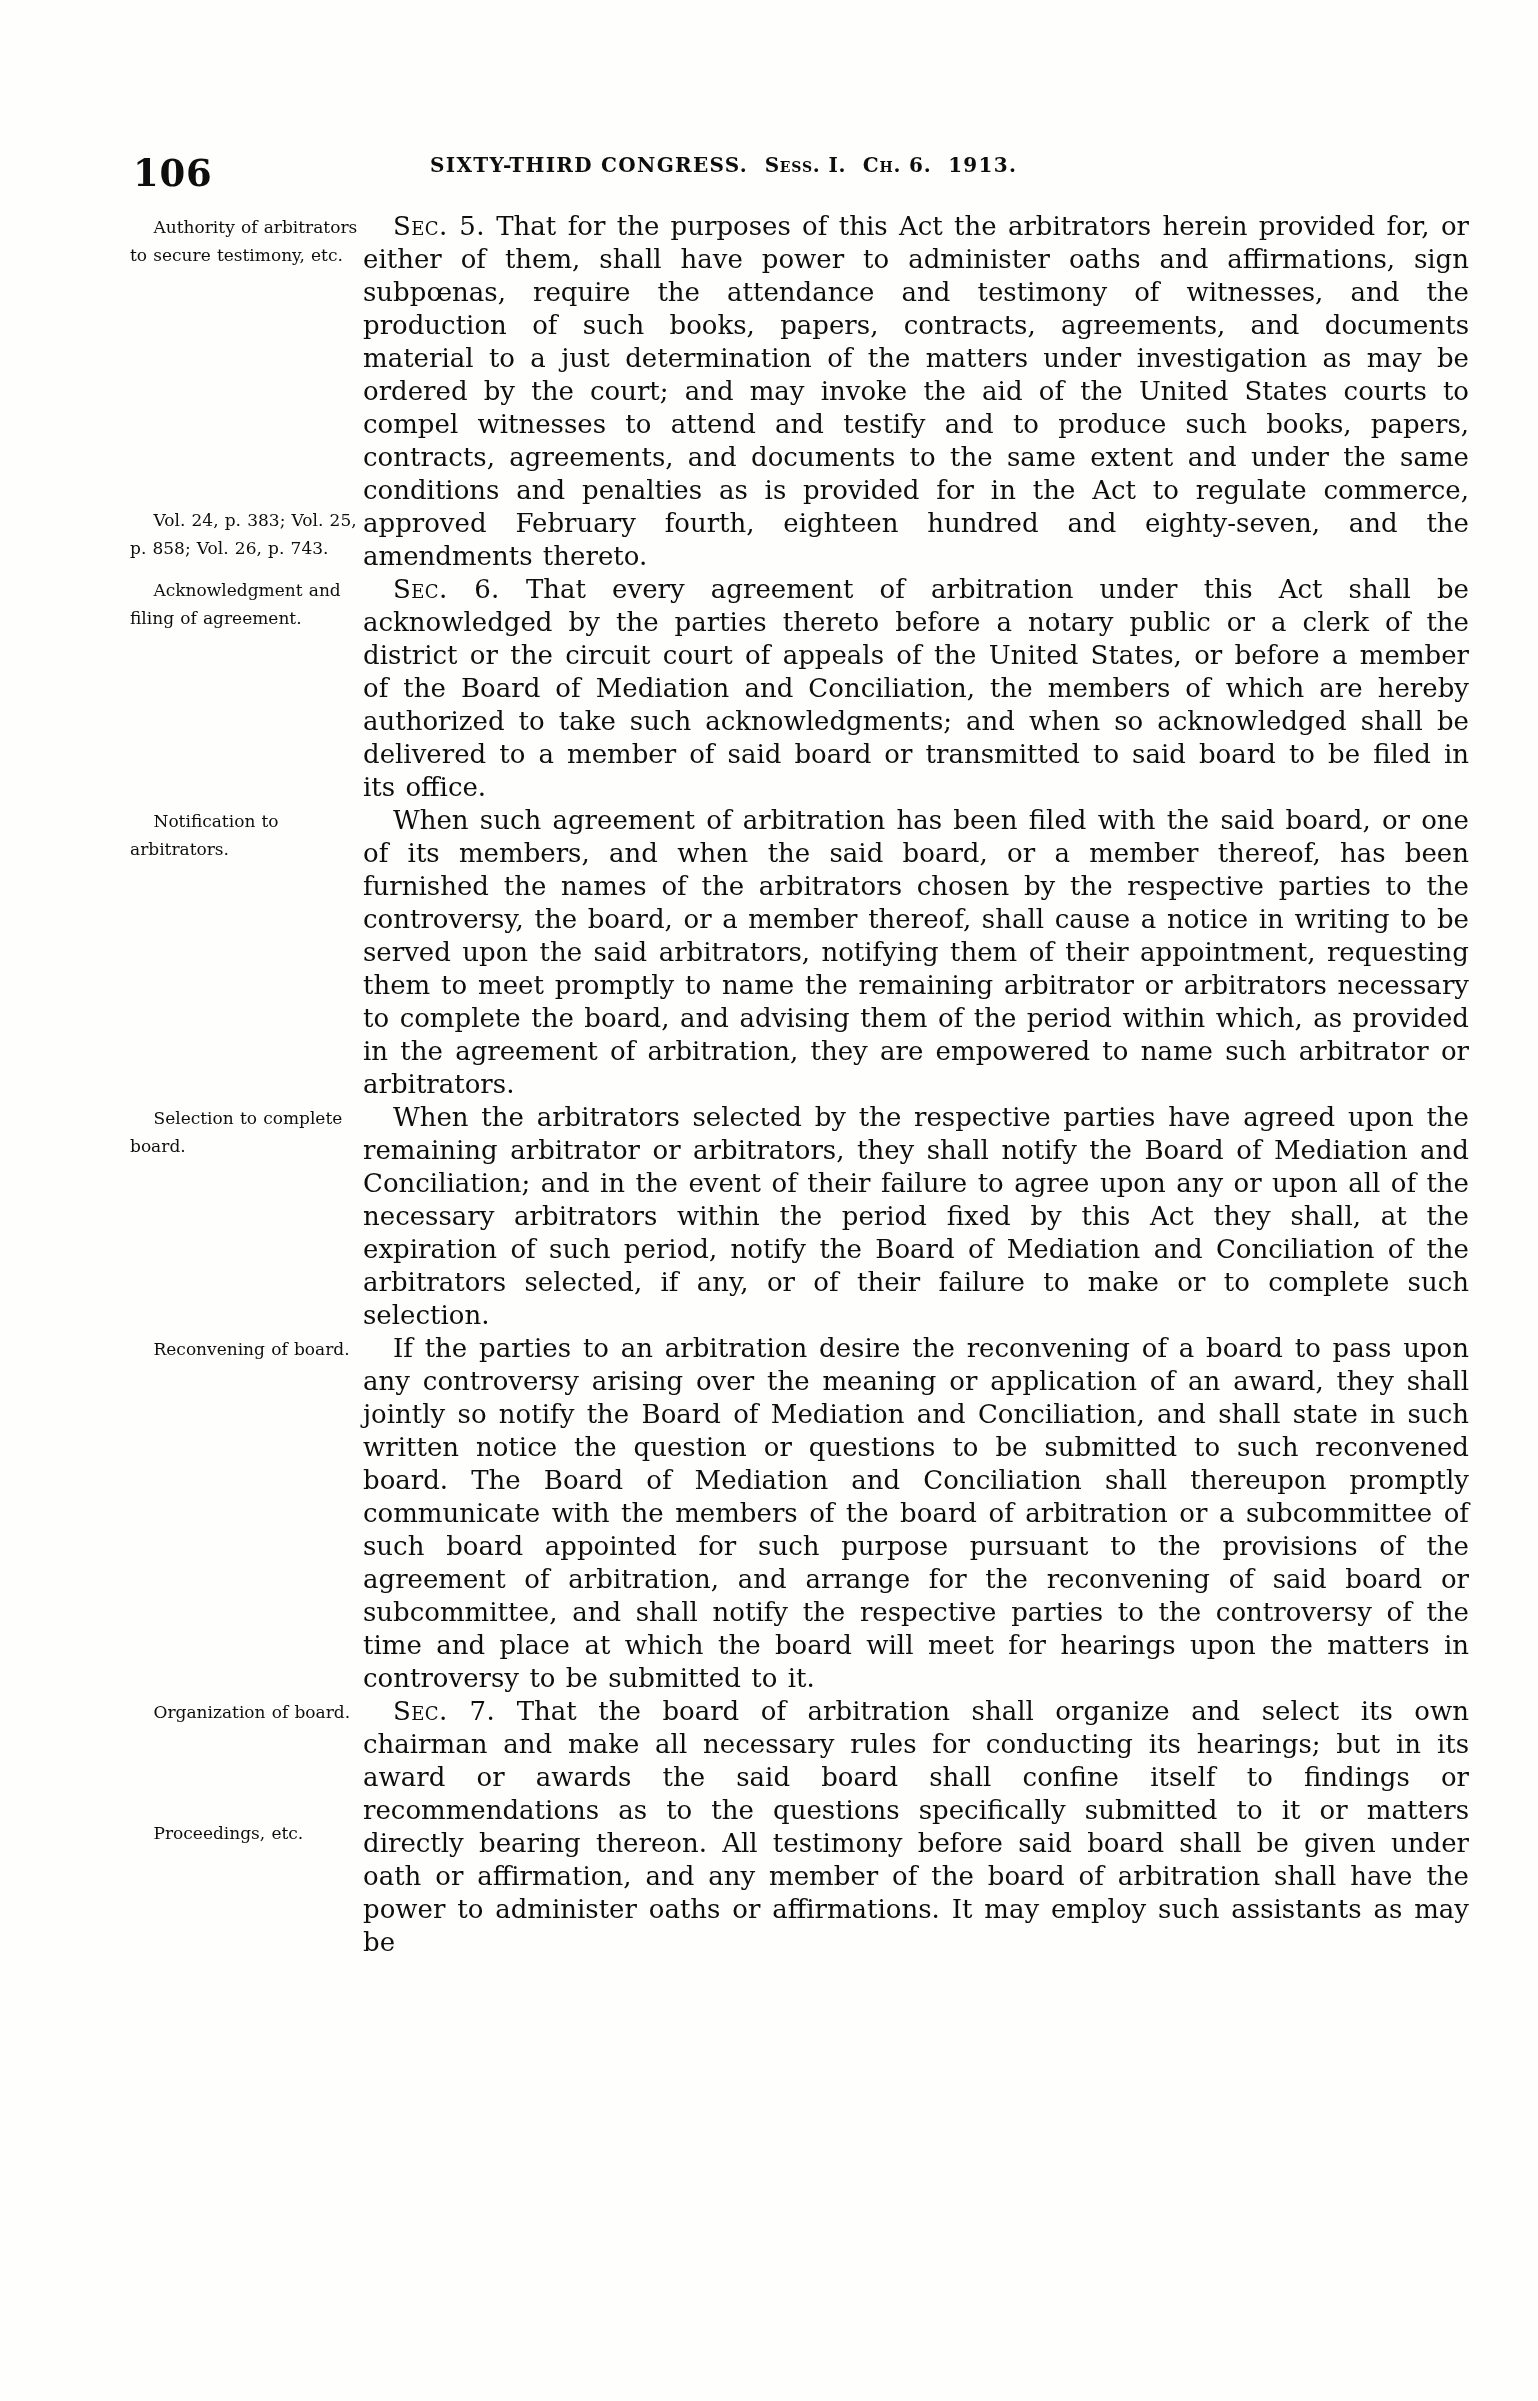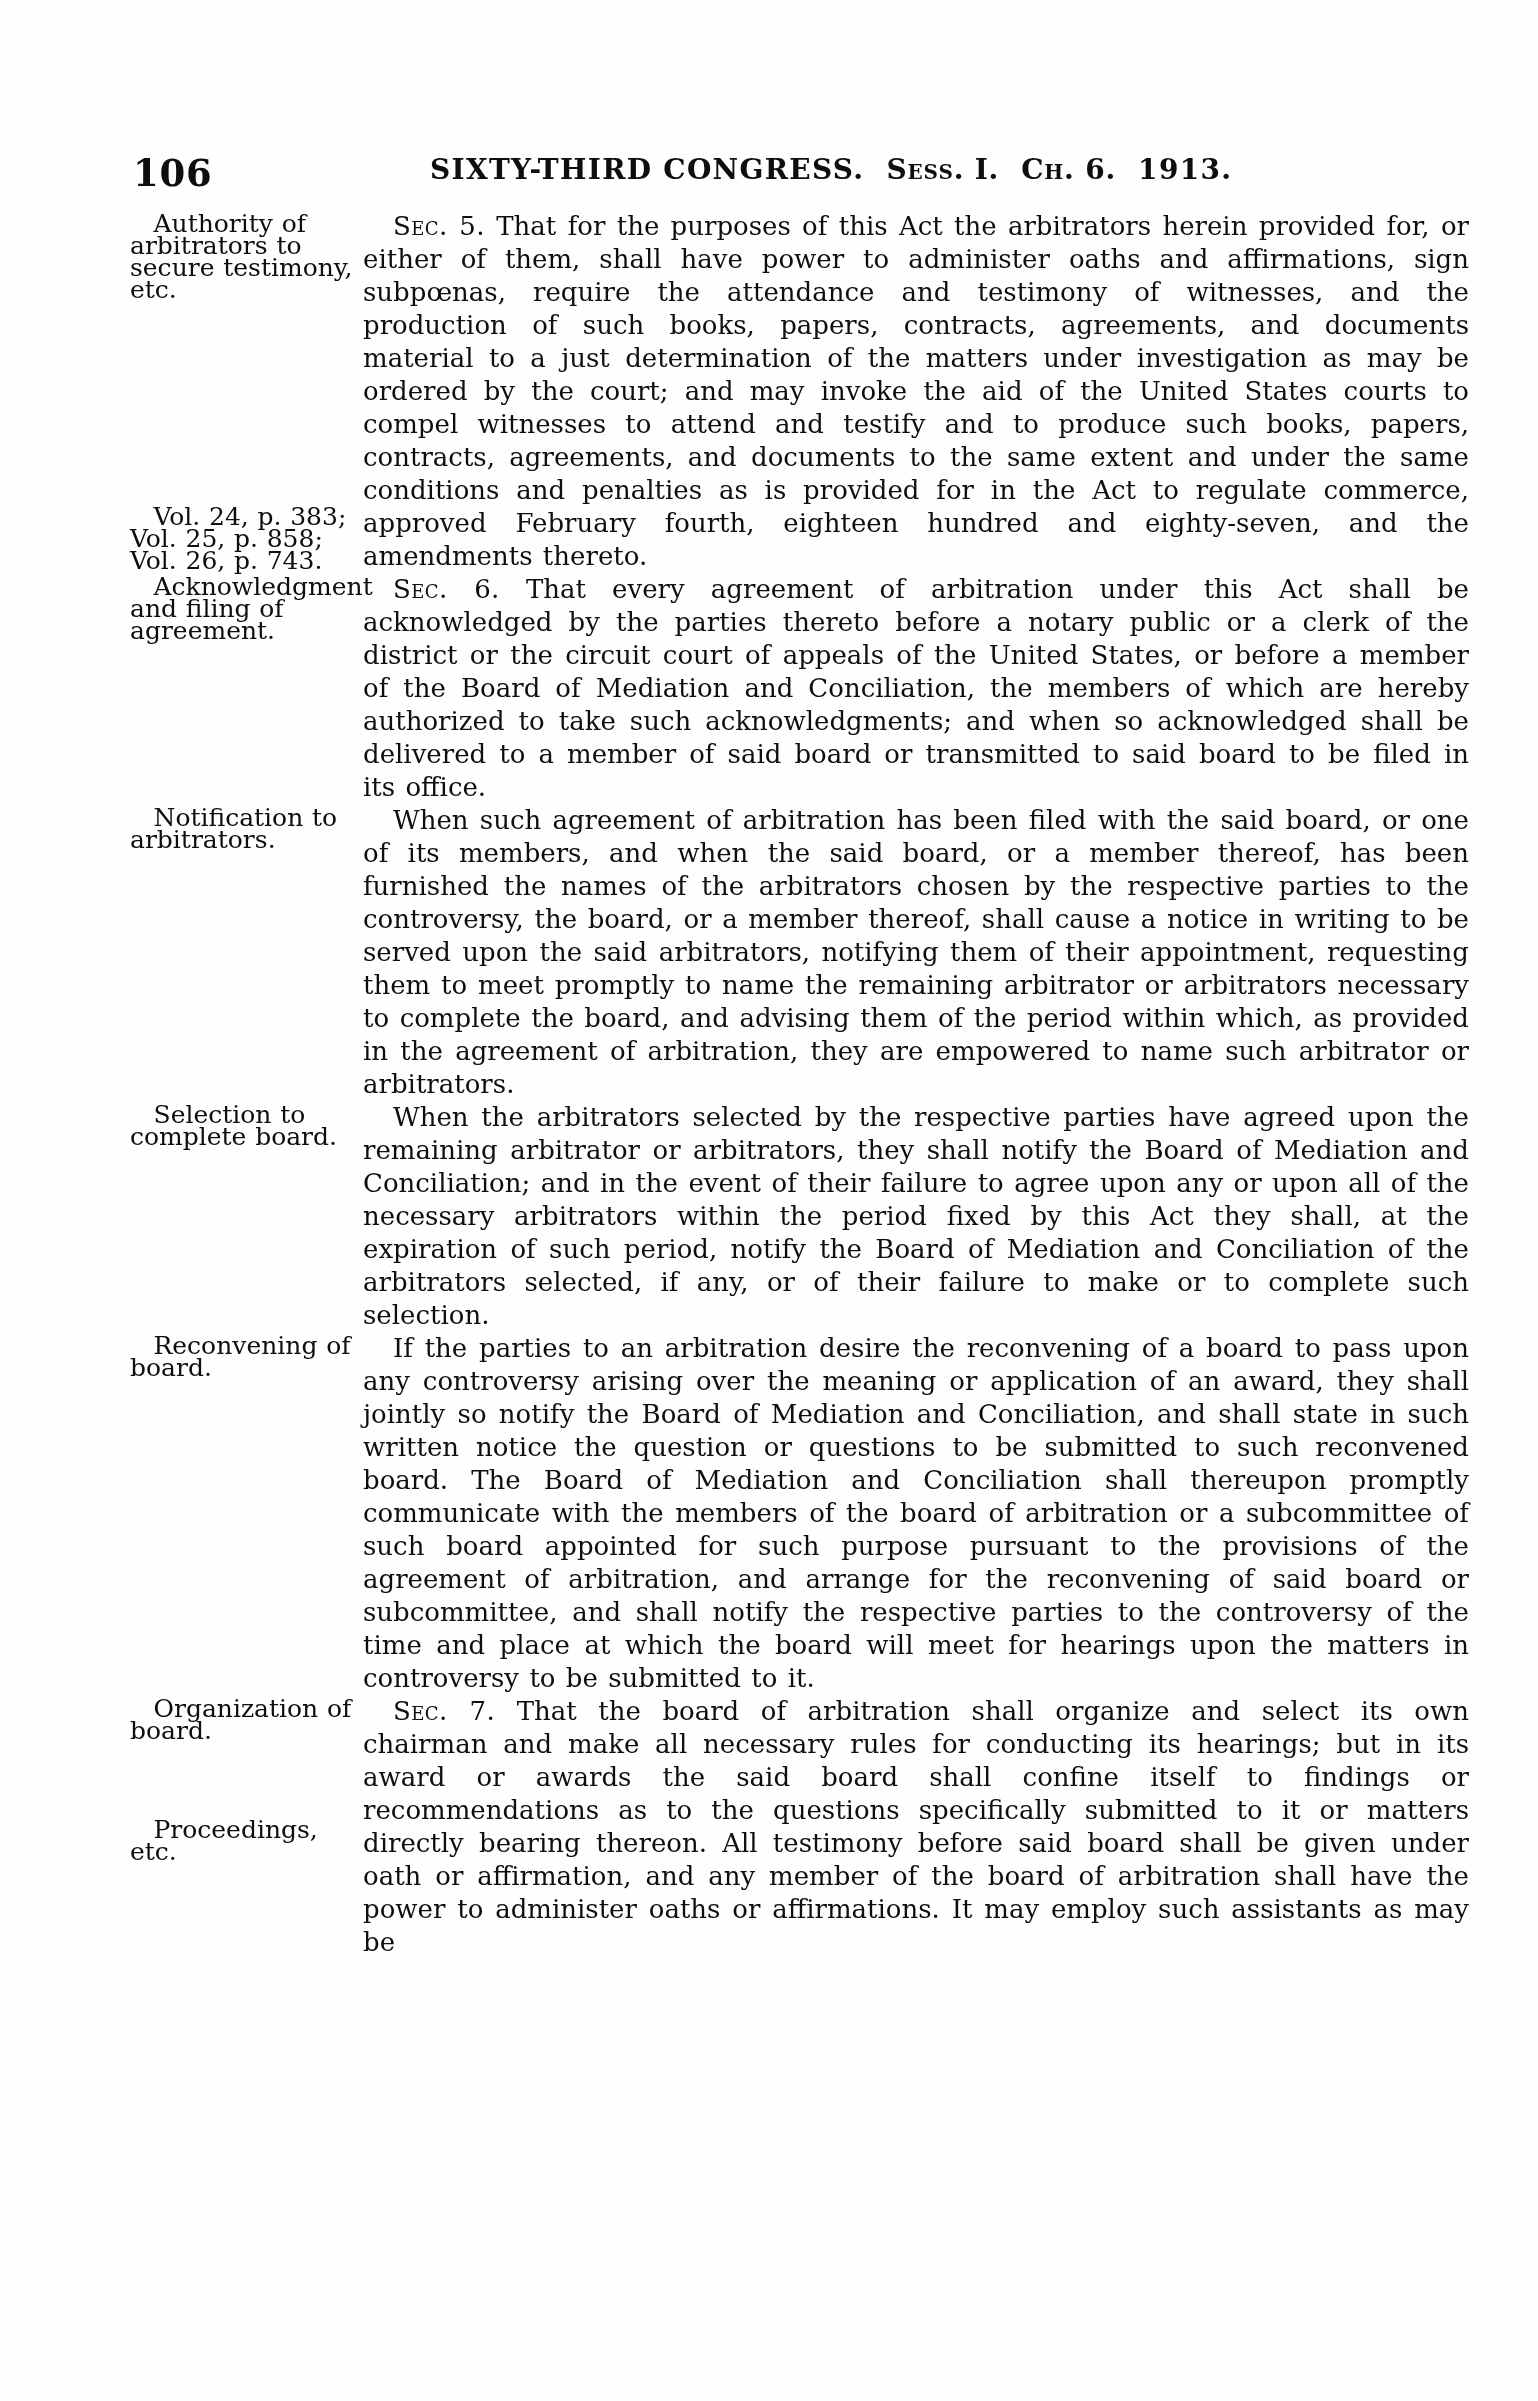--- a/index.html
+++ b/index.html
@@ -30,21 +30,21 @@
     left: 133px;
     top: 0;
     font-size: 37px;
     font-weight: bold;
     letter-spacing: 0.8px;
   }
   .head-title {
     position: absolute;
     left: 430px;
     top: 1.7px;
-    font-size: 28px;
+    font-size: 20px;
     font-weight: bold;
     letter-spacing: 1.3px;
     white-space: nowrap;
   }
   .head-title .sc {
     font-variant: small-caps;
     letter-spacing: 0.8px;
   }
   
   .body-col {
@@ -66,22 +66,22 @@
   }
   .lead {
     font-variant: small-caps;
     letter-spacing: 0.4px;
   }
   
   .sidenote {
     position: absolute;
     left: -233px;
     width: 229px;
-    font-size: 25px;
-    line-height: 22px;
+    font-size: 17px;
+    line-height: 28px;
     text-align: justify;
     text-indent: 23.5px;
     word-spacing: 0.8px;
     text-align: left;
   }
 </style>
 </head>
 <body>
 
 <div class="page">

